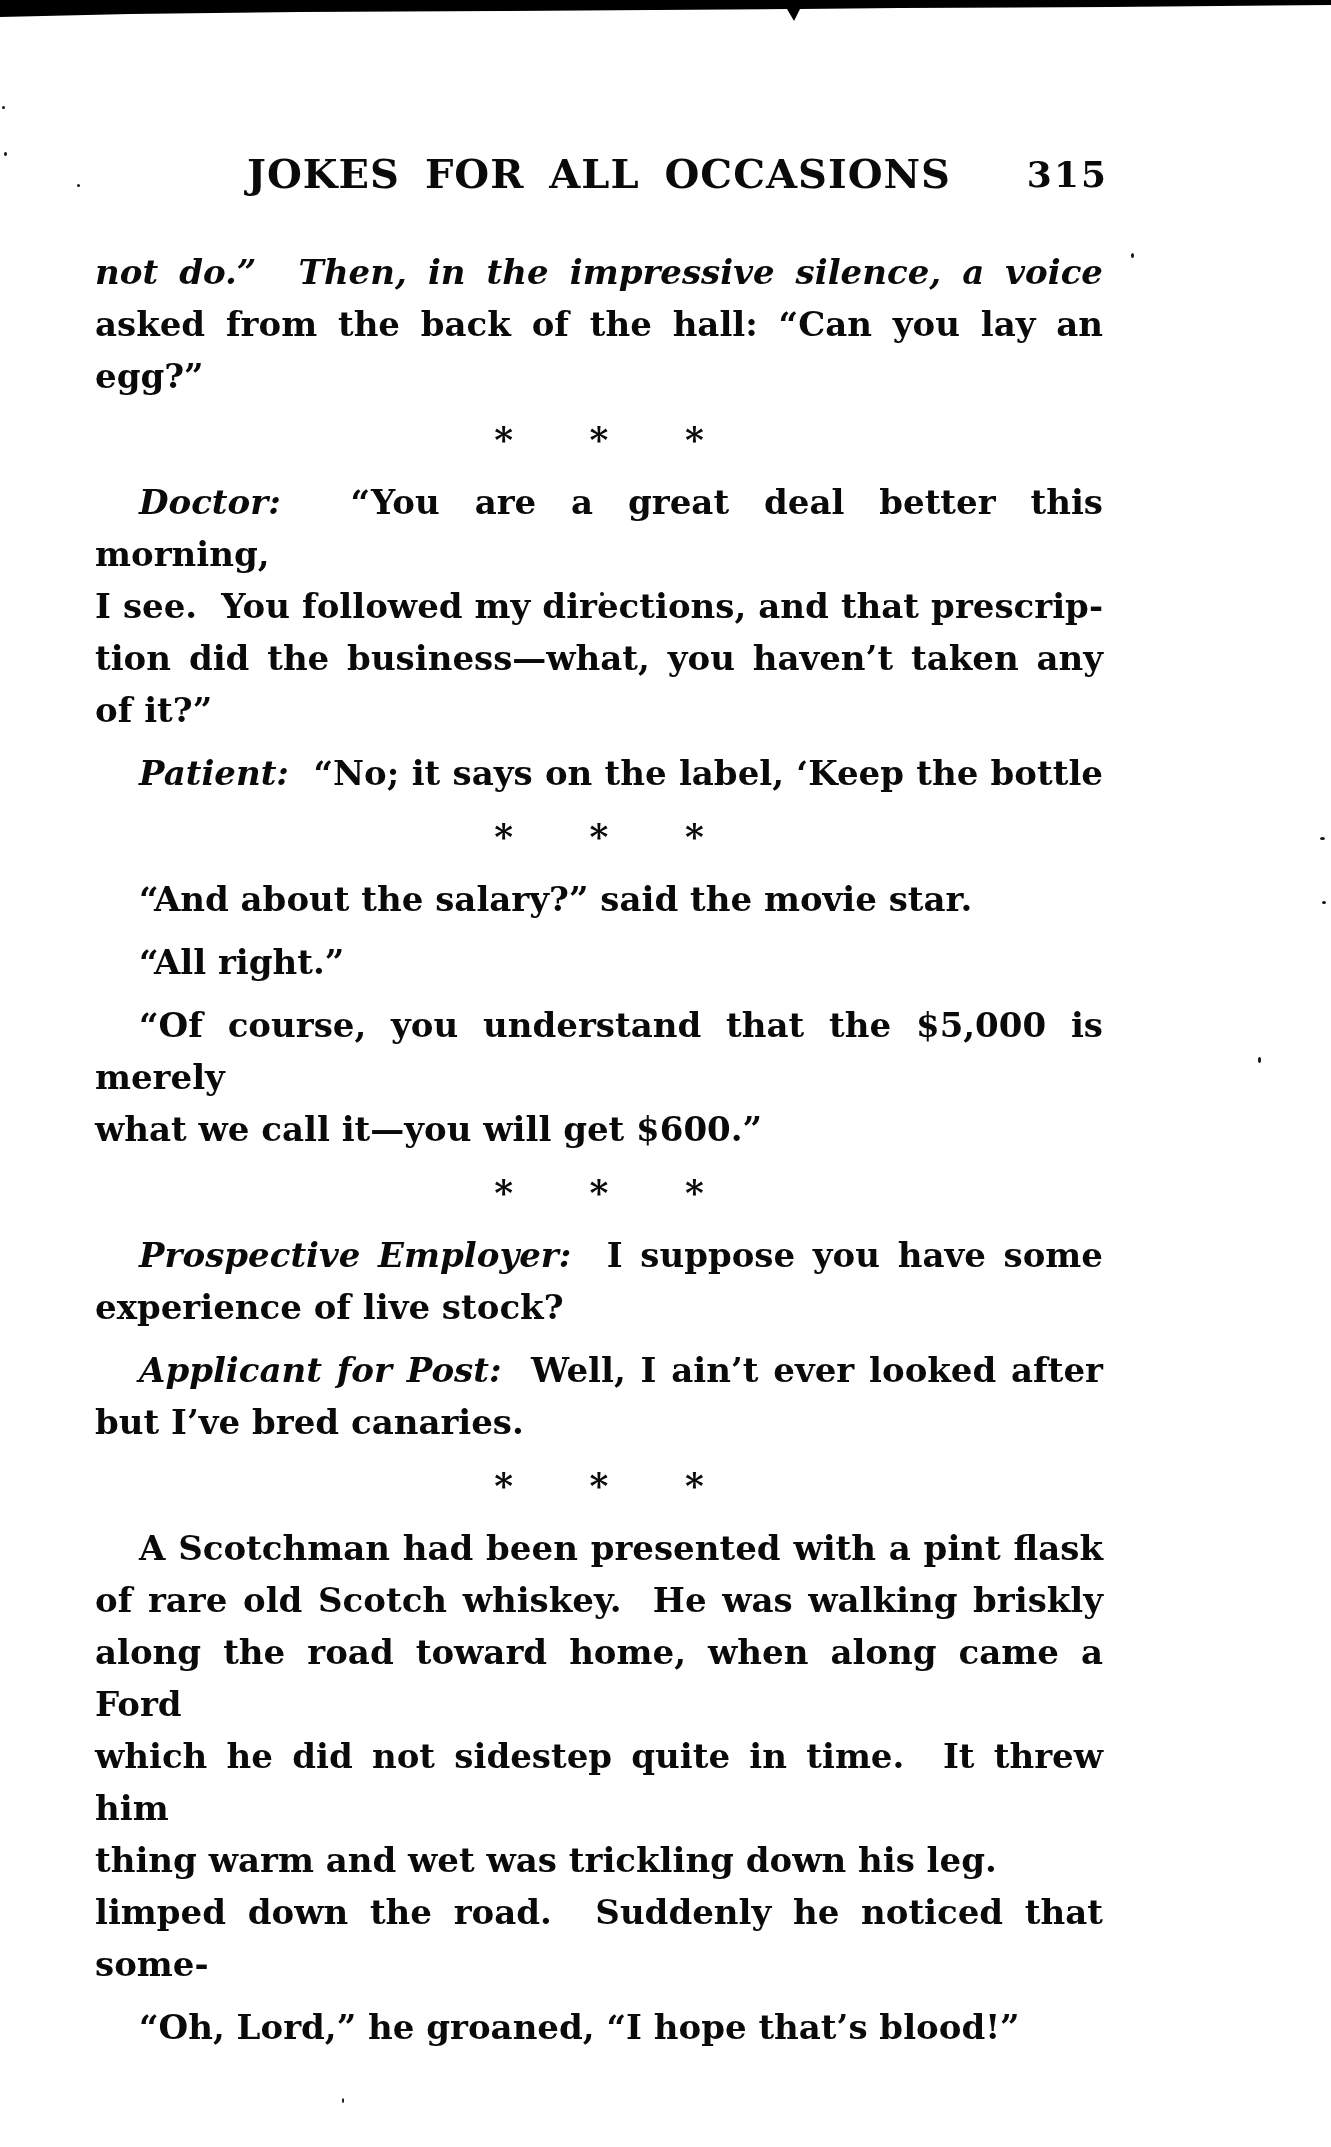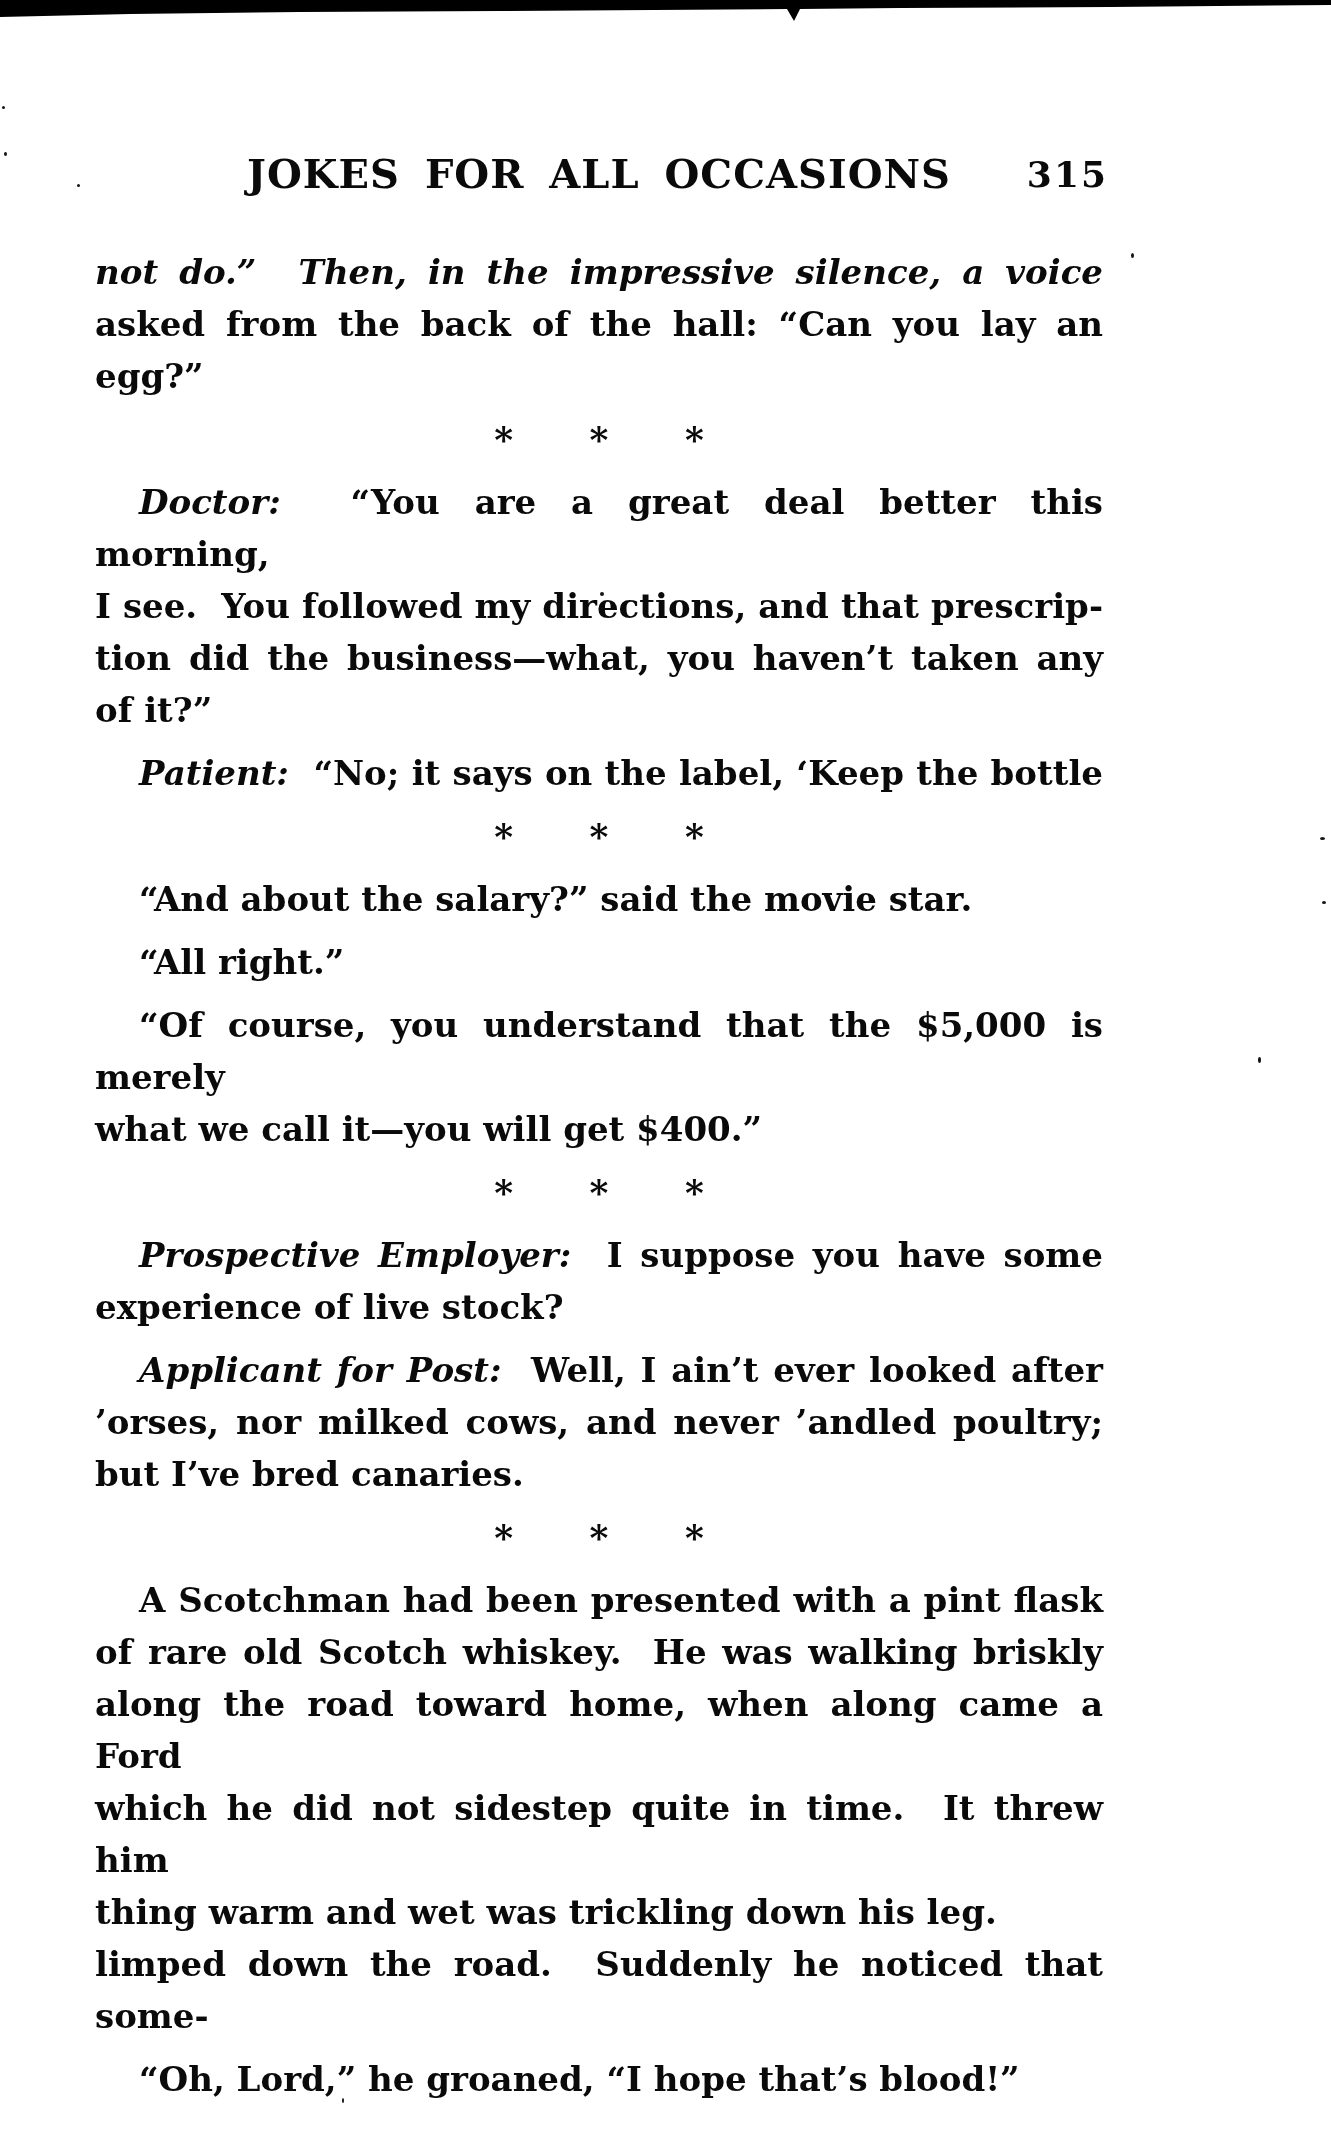--- a/index.html
+++ b/index.html
@@ -112,30 +112,29 @@
         </div>
         <div class="sep">* * *</div>
         <div class="para">
           <div class="line indent last"><span class="seg">“And about the salary?” said the movie star.</span></div>
         </div>
         <div class="para">
           <div class="line indent last"><span class="seg">“All right.”</span></div>
         </div>
         <div class="para">
           <div class="line indent"><span class="seg">“Of course, you understand that the $5,000 is merely</span></div>
-          <div class="line last"><span class="seg">what we call it—you will get $400.”</span></div>
+          <div class="line last"><span class="seg">what we call it—you will get $600.”</span></div>
         </div>
         <div class="sep">* * *</div>
         <div class="para">
           <div class="line indent"><span class="seg it">Prospective Employer:</span><span class="seg">  I suppose you have some</span></div>
           <div class="line last"><span class="seg">experience of live stock?</span></div>
         </div>
         <div class="para">
           <div class="line indent"><span class="seg it">Applicant for Post:</span><span class="seg">  Well, I ain’t ever looked after</span></div>
-          <div class="line"><span class="seg">’orses, nor milked cows, and never ’andled poultry;</span></div>
           <div class="line last"><span class="seg">but I’ve bred canaries.</span></div>
         </div>
         <div class="sep">* * *</div>
         <div class="para">
           <div class="line indent"><span class="seg">A Scotchman had been presented with a pint flask</span></div>
           <div class="line"><span class="seg">of rare old Scotch whiskey.  He was walking briskly</span></div>
           <div class="line"><span class="seg">along the road toward home, when along came a Ford</span></div>
           <div class="line"><span class="seg">which he did not sidestep quite in time.  It threw him</span></div>
           <div class="line last"><span class="seg">thing warm and wet was trickling down his leg.</span></div>
           <div class="line"><span class="seg">limped down the road.  Suddenly he noticed that some-</span></div>

